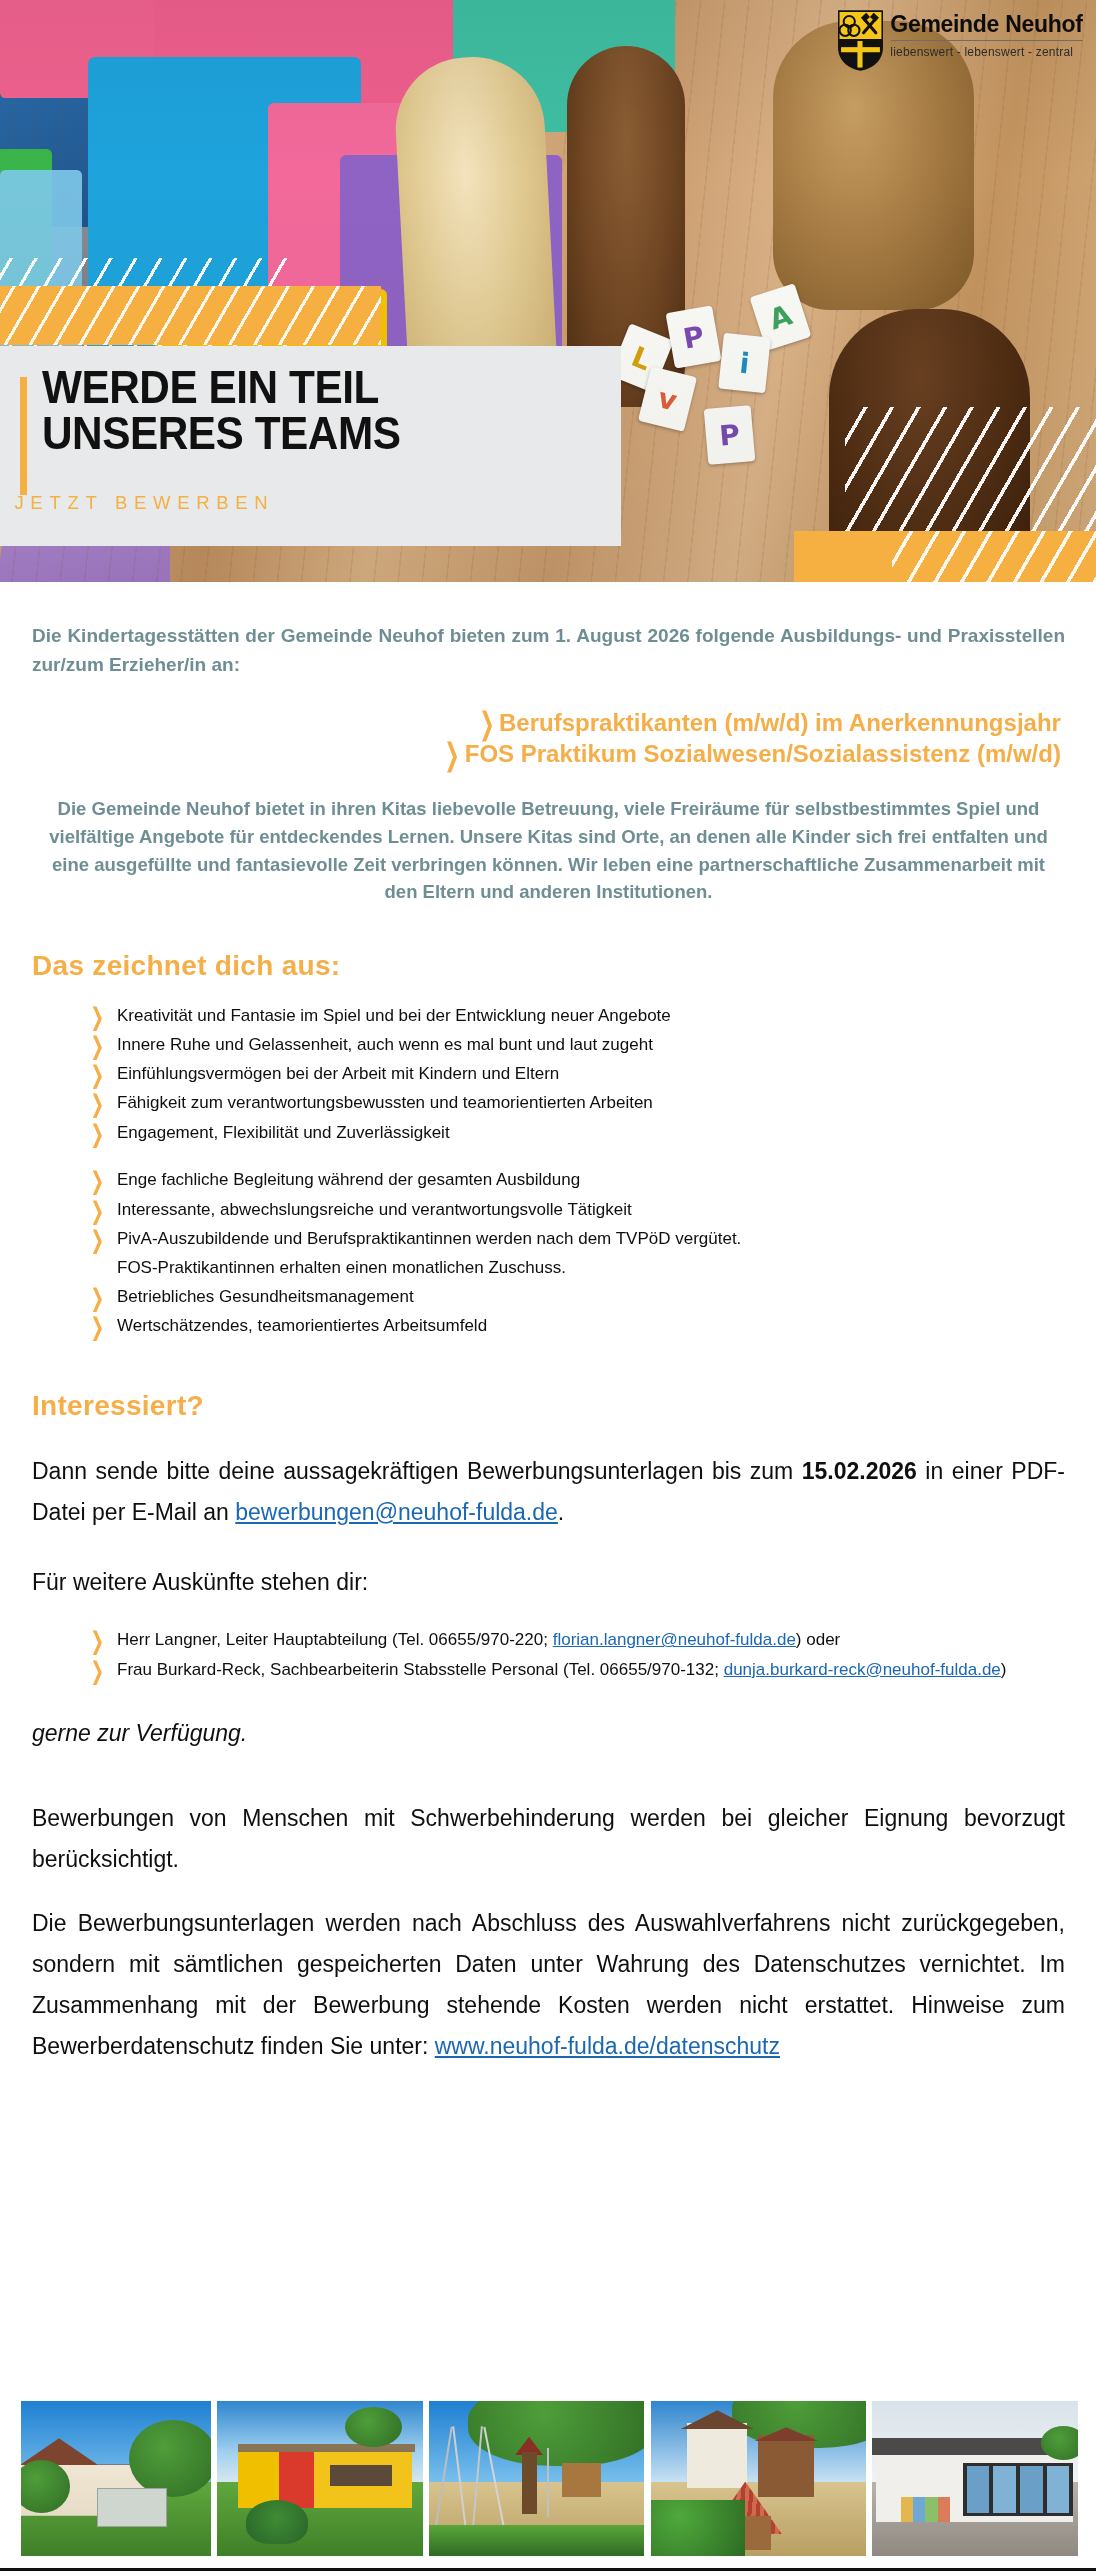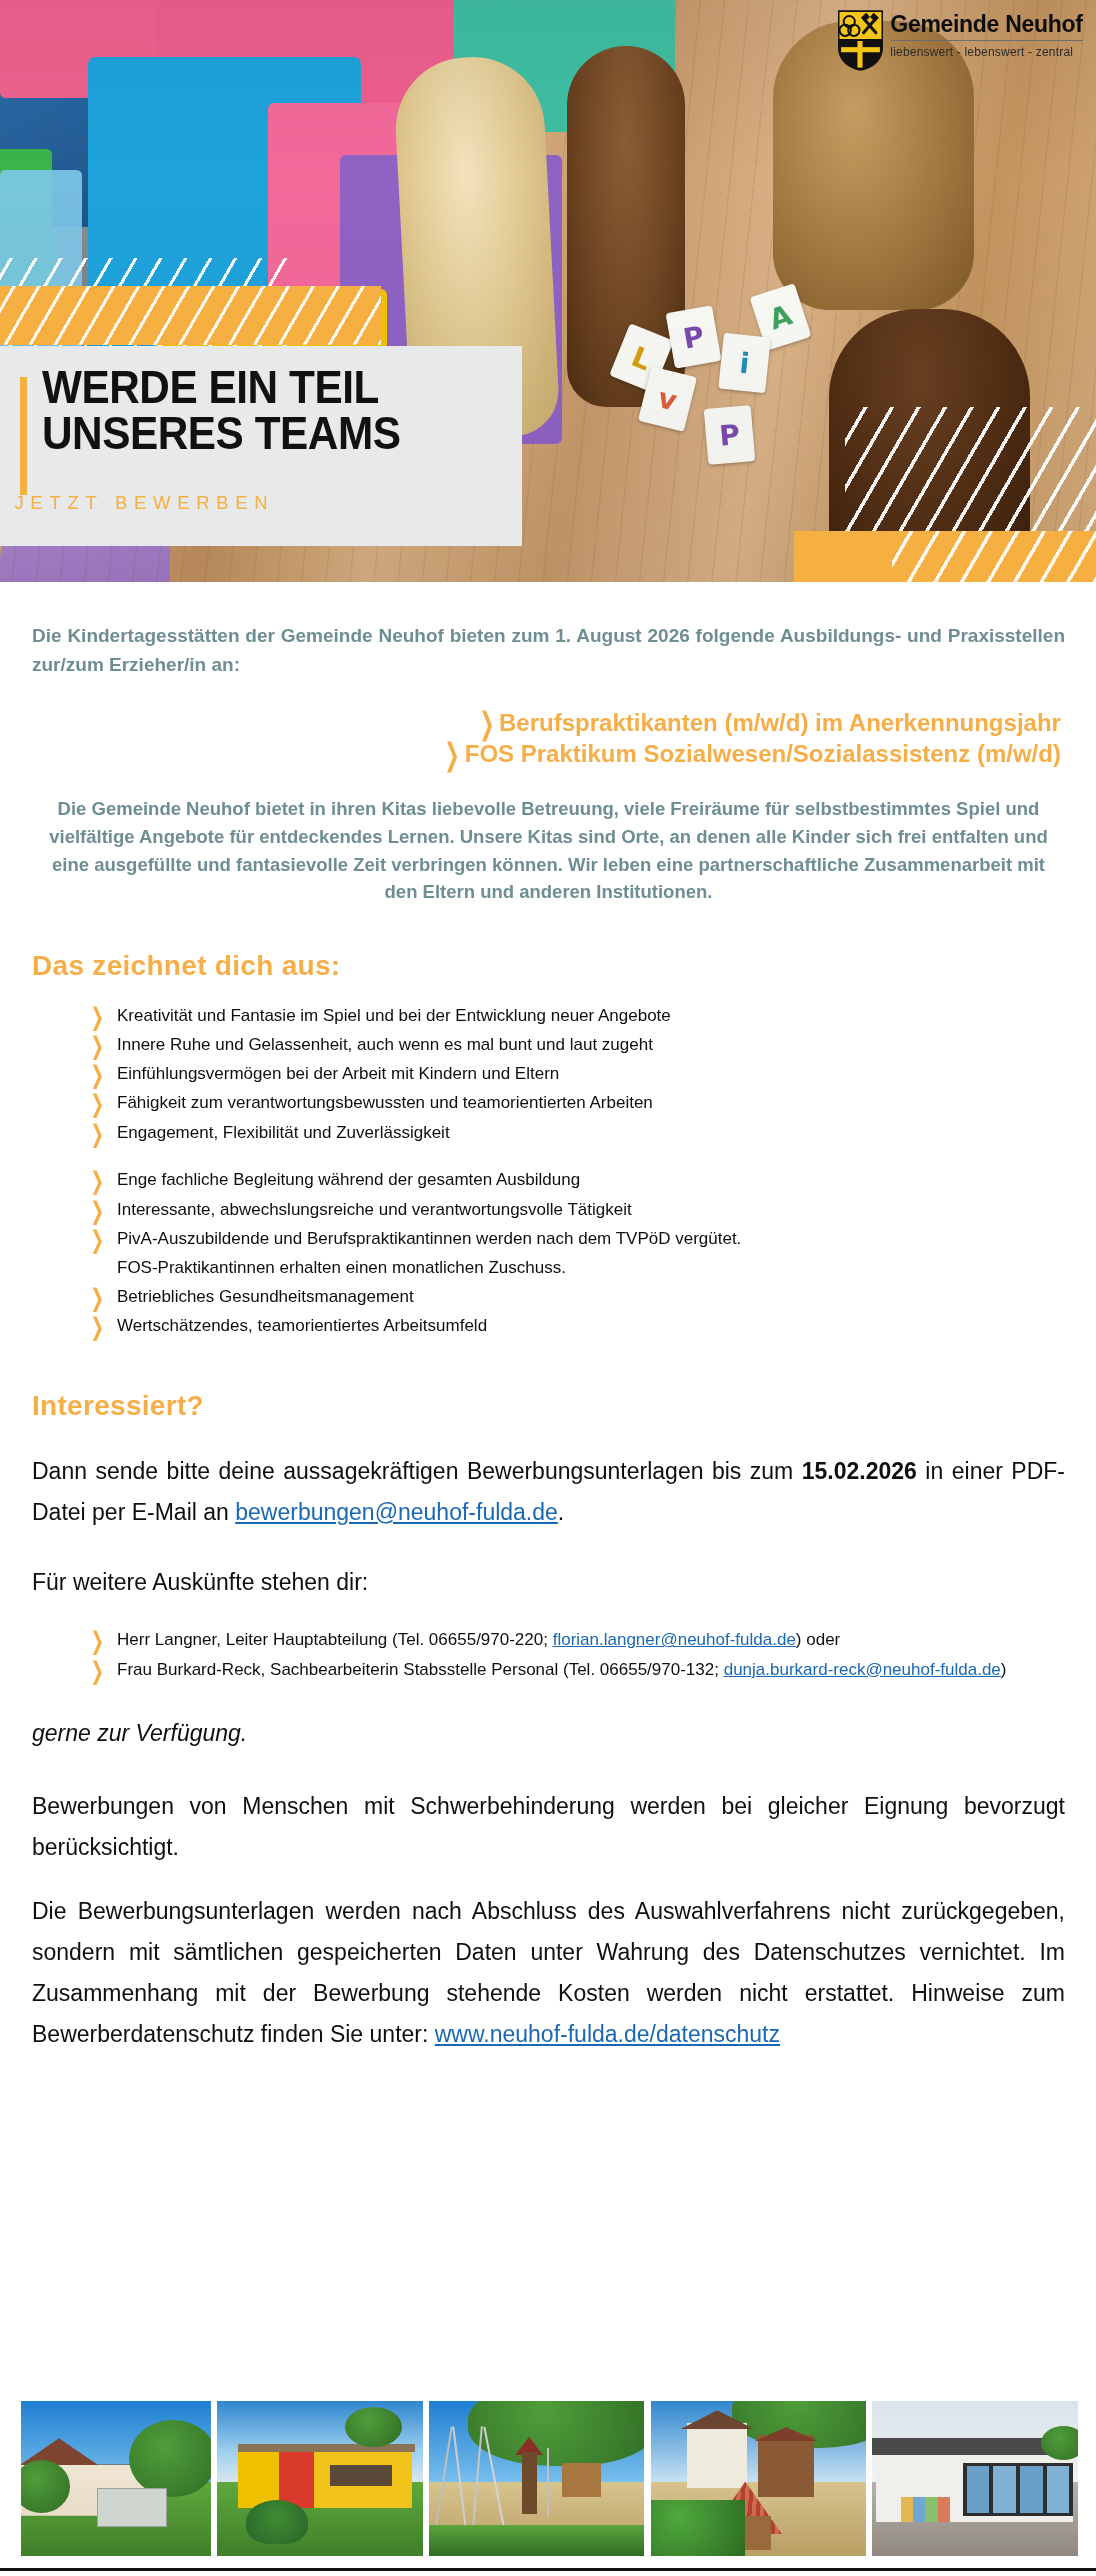--- a/index.html
+++ b/index.html
@@ -147,21 +147,21 @@
   }
   .orange-block-right .ob-stripes {
     position:absolute; left: 98px; top:0; right:0; bottom:0;
     background: repeating-linear-gradient(-60deg,
        rgba(255,255,255,0.92) 0px, rgba(255,255,255,0.92) 3.6px,
        rgba(255,255,255,0) 3.6px, rgba(255,255,255,0) 23px);
   }
 
   
   .grey-banner {
-    position:absolute; left:0; top:346px; width: 522px; height: 200px;
+    position:absolute; left:0; top:346px; width: 621px; height: 200px;
     background: #e8e9ea;
     z-index: 5;
   }
   .banner-bar {
     position:absolute; left:19.6px; top:31px; width: 7.2px; height: 118px;
     background: #f5b041;
   }
   .banner-h1 {
     position:absolute; left:42px; top:17.5px;
     font-family: "Liberation Sans", sans-serif;
@@ -315,21 +315,21 @@
     text-justify: inter-word;
   }
   .para.nj { text-align: left; }
   .bold { font-weight: 700; }
   a.lnk, .lnk {
     color: #1a67b3;
     text-decoration: underline;
   }
   .mt-1 { margin-top: 29px; font-style: italic; }
   .mt-2 { margin-top: 29px; }
-  .mt-3 { margin-top: 32px; }
+  .mt-3 { margin-top: 44px; }
   .mt-4 { margin-top: 49px; }
 
   
   .photostrip {
     position: absolute;
     left: 20.6px;
     top: 2401px;
     width: 1057px;
     height: 155px;
     display: flex;

